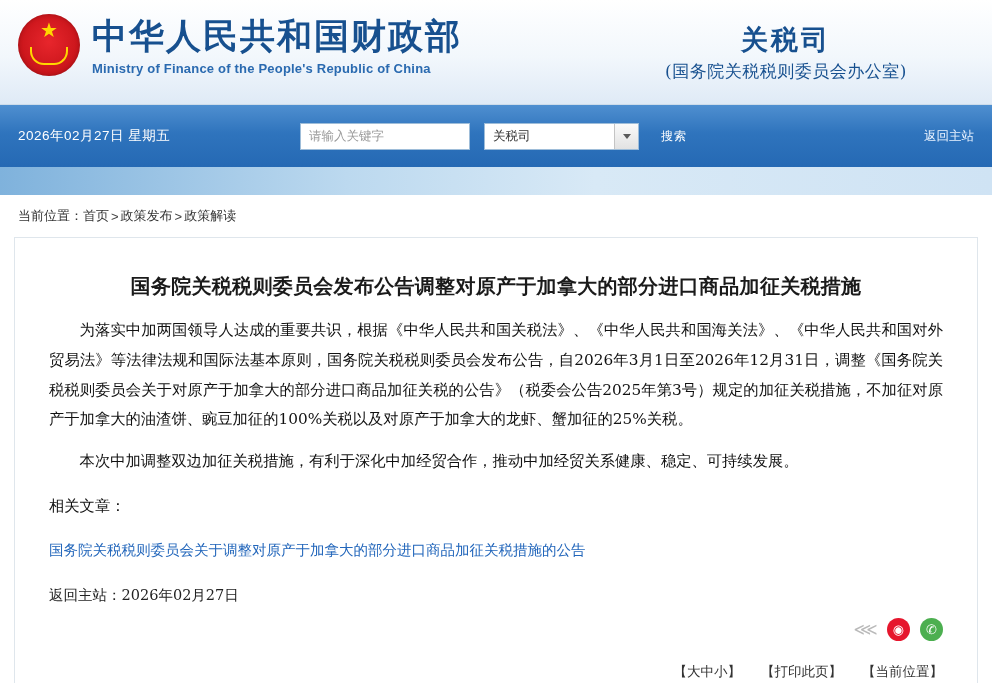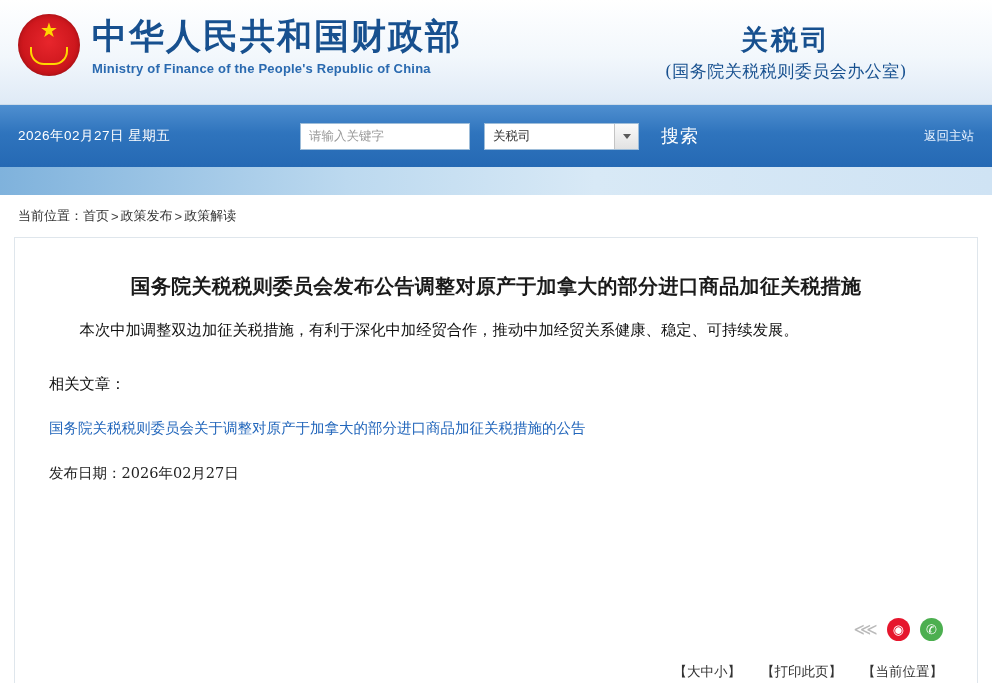--- a/index.html
+++ b/index.html
@@ -145,21 +145,21 @@
     display: flex; align-items: center; justify-content: center;
   }
   .caret {
     width: 0; height: 0;
     border-left: 4px solid transparent;
     border-right: 4px solid transparent;
     border-top: 5px solid #5a5a5a;
   }
   .search-btn {
     margin-left: 16px;
-    font-size: 18px;
+    font-size: 12px;
     color: #fff;
     letter-spacing: 1px;
     background: transparent;
     border: none;
     cursor: pointer;
     font-family: "Liberation Sans", sans-serif;
   }
   .back-link {
     position: absolute;
     right: 18px;
@@ -220,21 +220,21 @@
     font-size: 15.3px;
     color: #111;
     line-height: 1.95;
     text-align: justify;
   }
   .doc-body p {
     margin: 0 0 12px 0;
     text-indent: 2em;
   }
   .related-heading {
-    margin-top: 28px;
+    margin-top: 19px;
     font-family: "DejaVu Serif", "Liberation Serif", serif;
     font-size: 15.3px;
     color: #111;
   }
   .related-link {
     display: inline-block;
     margin-top: 24px;
     font-family: "DejaVu Serif", "Liberation Serif", serif;
     font-size: 14.5px;
     color: #2266bb;
@@ -329,27 +329,28 @@
   <span class="sep">&gt;</span>
   <a href="#">政策发布</a>
   <span class="sep">&gt;</span>
   <a href="#">政策解读</a>
 </div>
 
 <div class="content-card">
   <div class="doc-title">国务院关税税则委员会发布公告调整对原产于加拿大的部分进口商品加征关税措施</div>
 
   <div class="doc-body">
+    <p>为落实中加两国领导人达成的重要共识，根据《中华人民共和国关税法》、《中华人民共和国海关法》、《中华人民共和国对外贸易法》等法律法规和国际法基本原则，国务院关税税则委员会发布公告，自2026年3月1日至2026年12月31日，调整《国务院关税税则委员会关于对原产于加拿大的部分进口商品加征关税的公告》（税委会公告2025年第3号）规定的加征关税措施，不加征对原产于加拿大的油渣饼、豌豆加征的100%关税以及对原产于加拿大的龙虾、蟹加征的25%关税。</p>
     <p>本次中加调整双边加征关税措施，有利于深化中加经贸合作，推动中加经贸关系健康、稳定、可持续发展。</p>
   </div>
 
   <div class="related-heading">相关文章：</div>
   <a class="related-link" href="#">国务院关税税则委员会关于调整对原产于加拿大的部分进口商品加征关税措施的公告</a>
 
-  <div class="pubdate">发布日期：2026年02月27日</div>
+  <div class="pubdate">返回主站：2026年02月27日</div>
 
   <div class="share-row">
     <span class="share-icon ic-share">⋘</span>
     <span class="share-icon ic-weibo">◉</span>
     <span class="share-icon ic-wechat">✆</span>
   </div>
 
   <div class="tools-row">
     <span>【大中小】</span>
     <span>【打印此页】</span>

